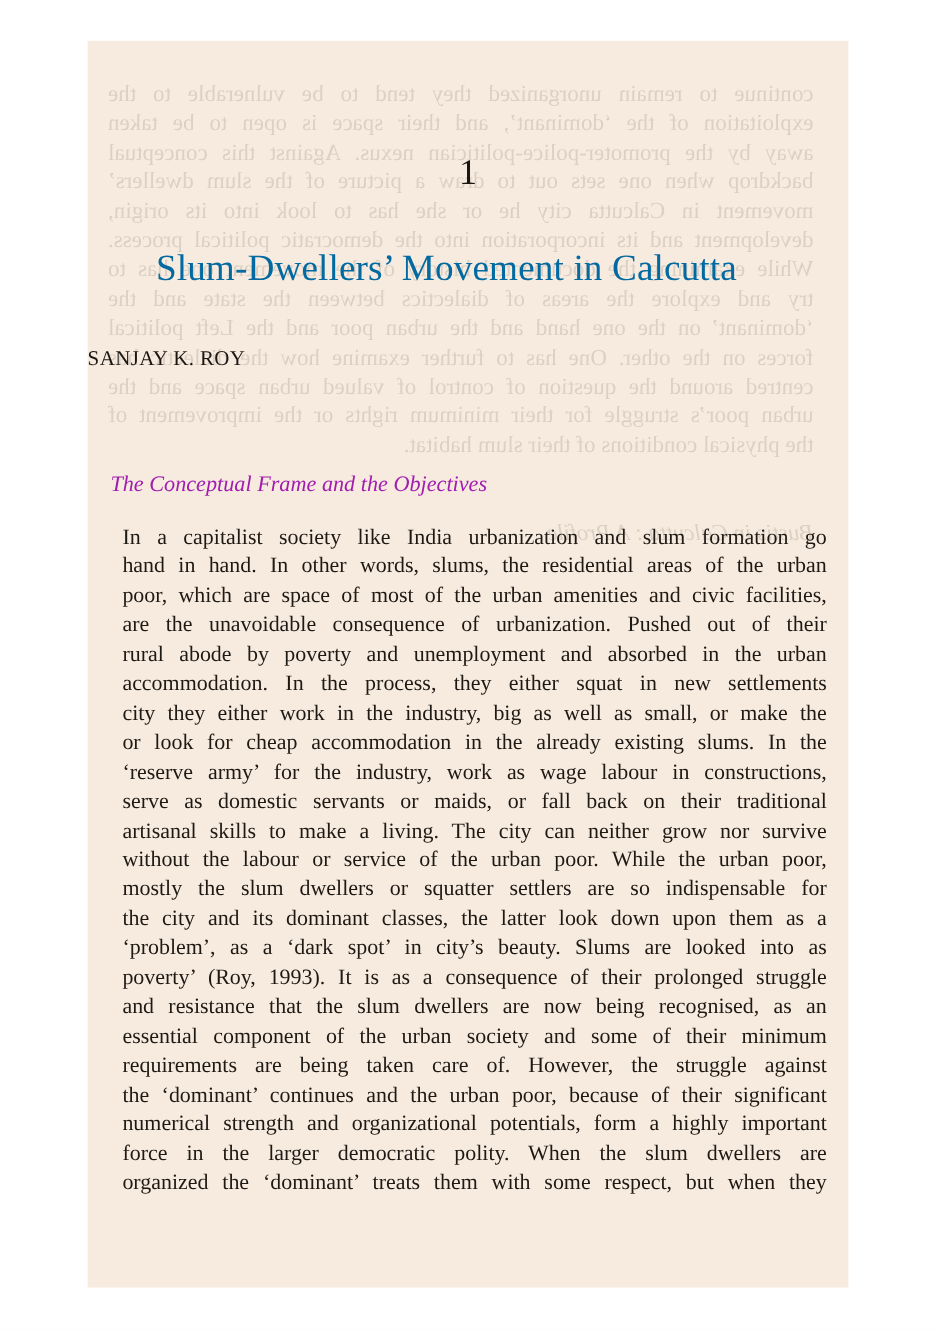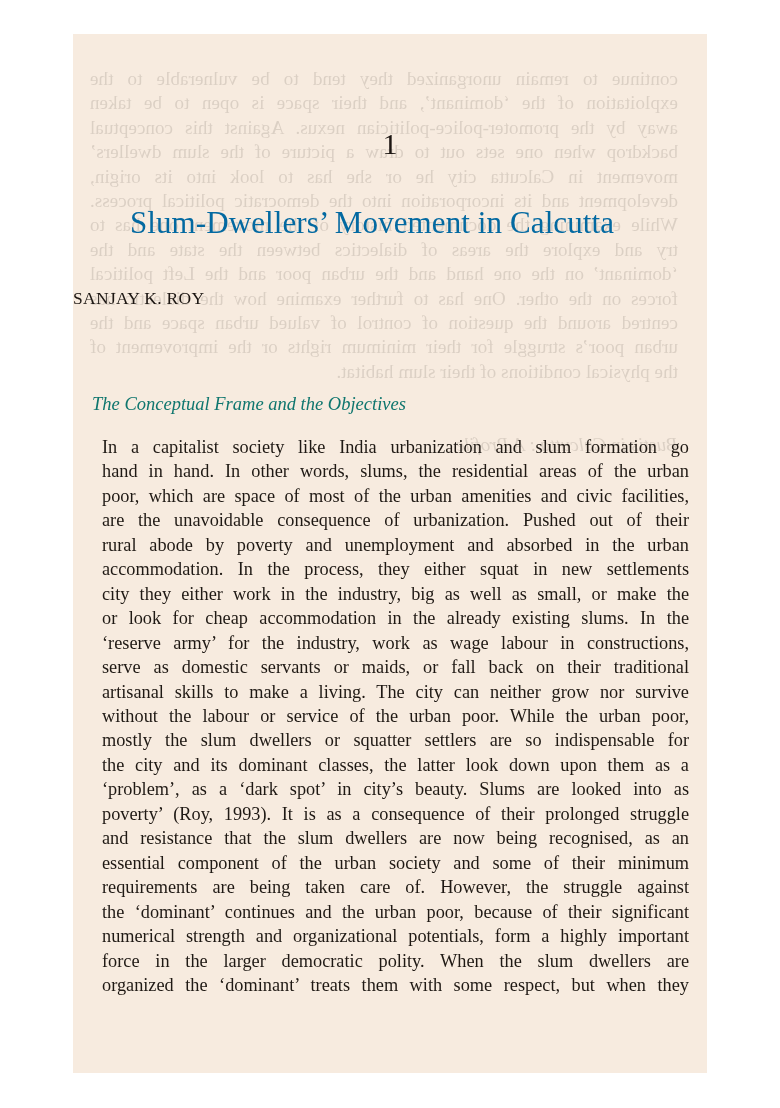--- a/index.html
+++ b/index.html
@@ -80,21 +80,21 @@
       color: #1c1612;
       letter-spacing: 0.3px;
     }
     .section-heading {
       position: absolute;
       left: 19px;
       top: 358px;
       font-size: 18.5px;
       line-height: 24px;
       font-style: italic;
-      color: #0f766e;
+      color: #a21caf;
     }
     .body-text {
       position: absolute;
       left: 19px;
       top: 401px;
       width: 587px;
       color: #1f1914;
       font-size: 18.3px;
       line-height: 24.45px;
       margin-left: 10px;

